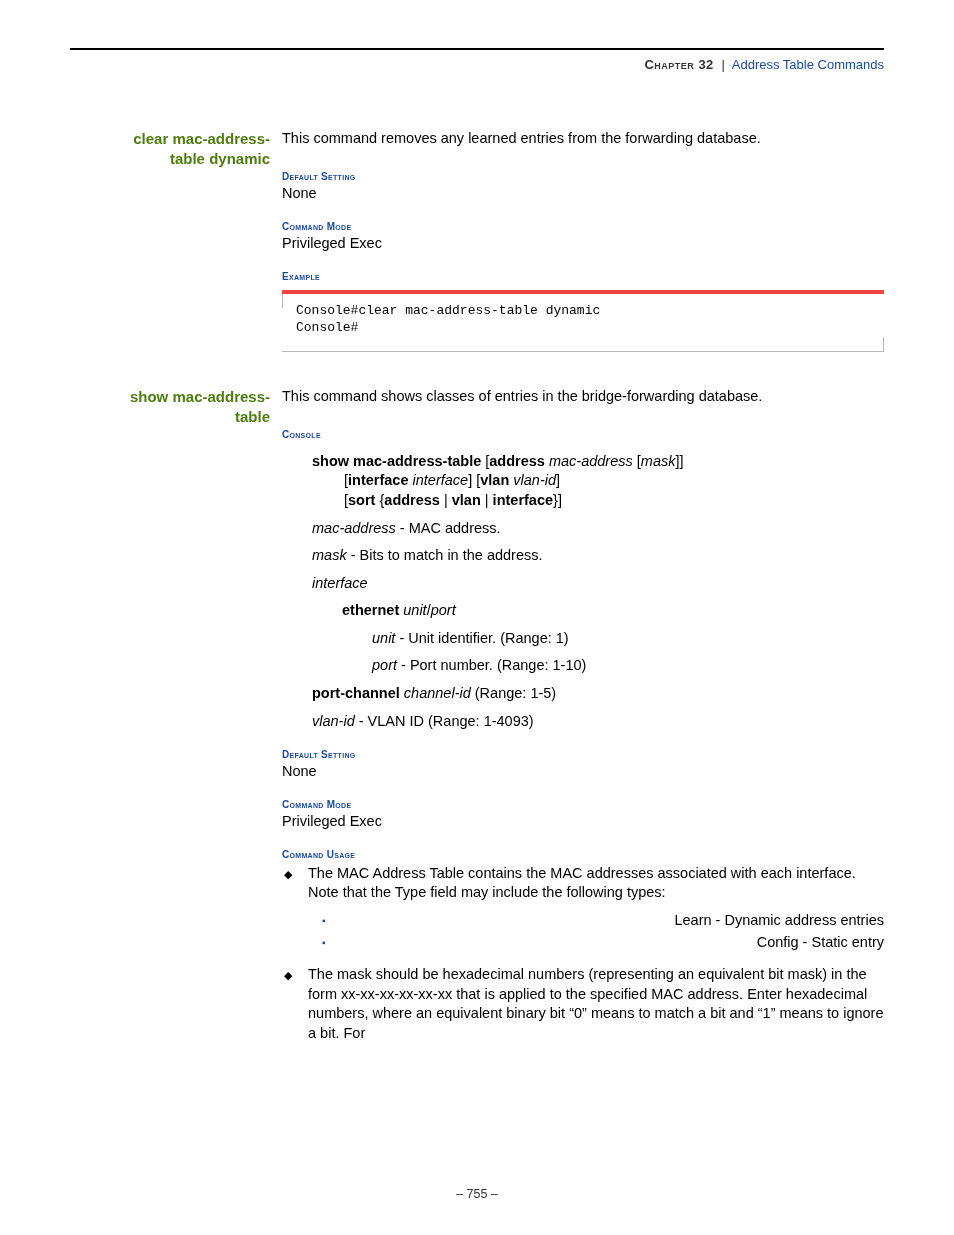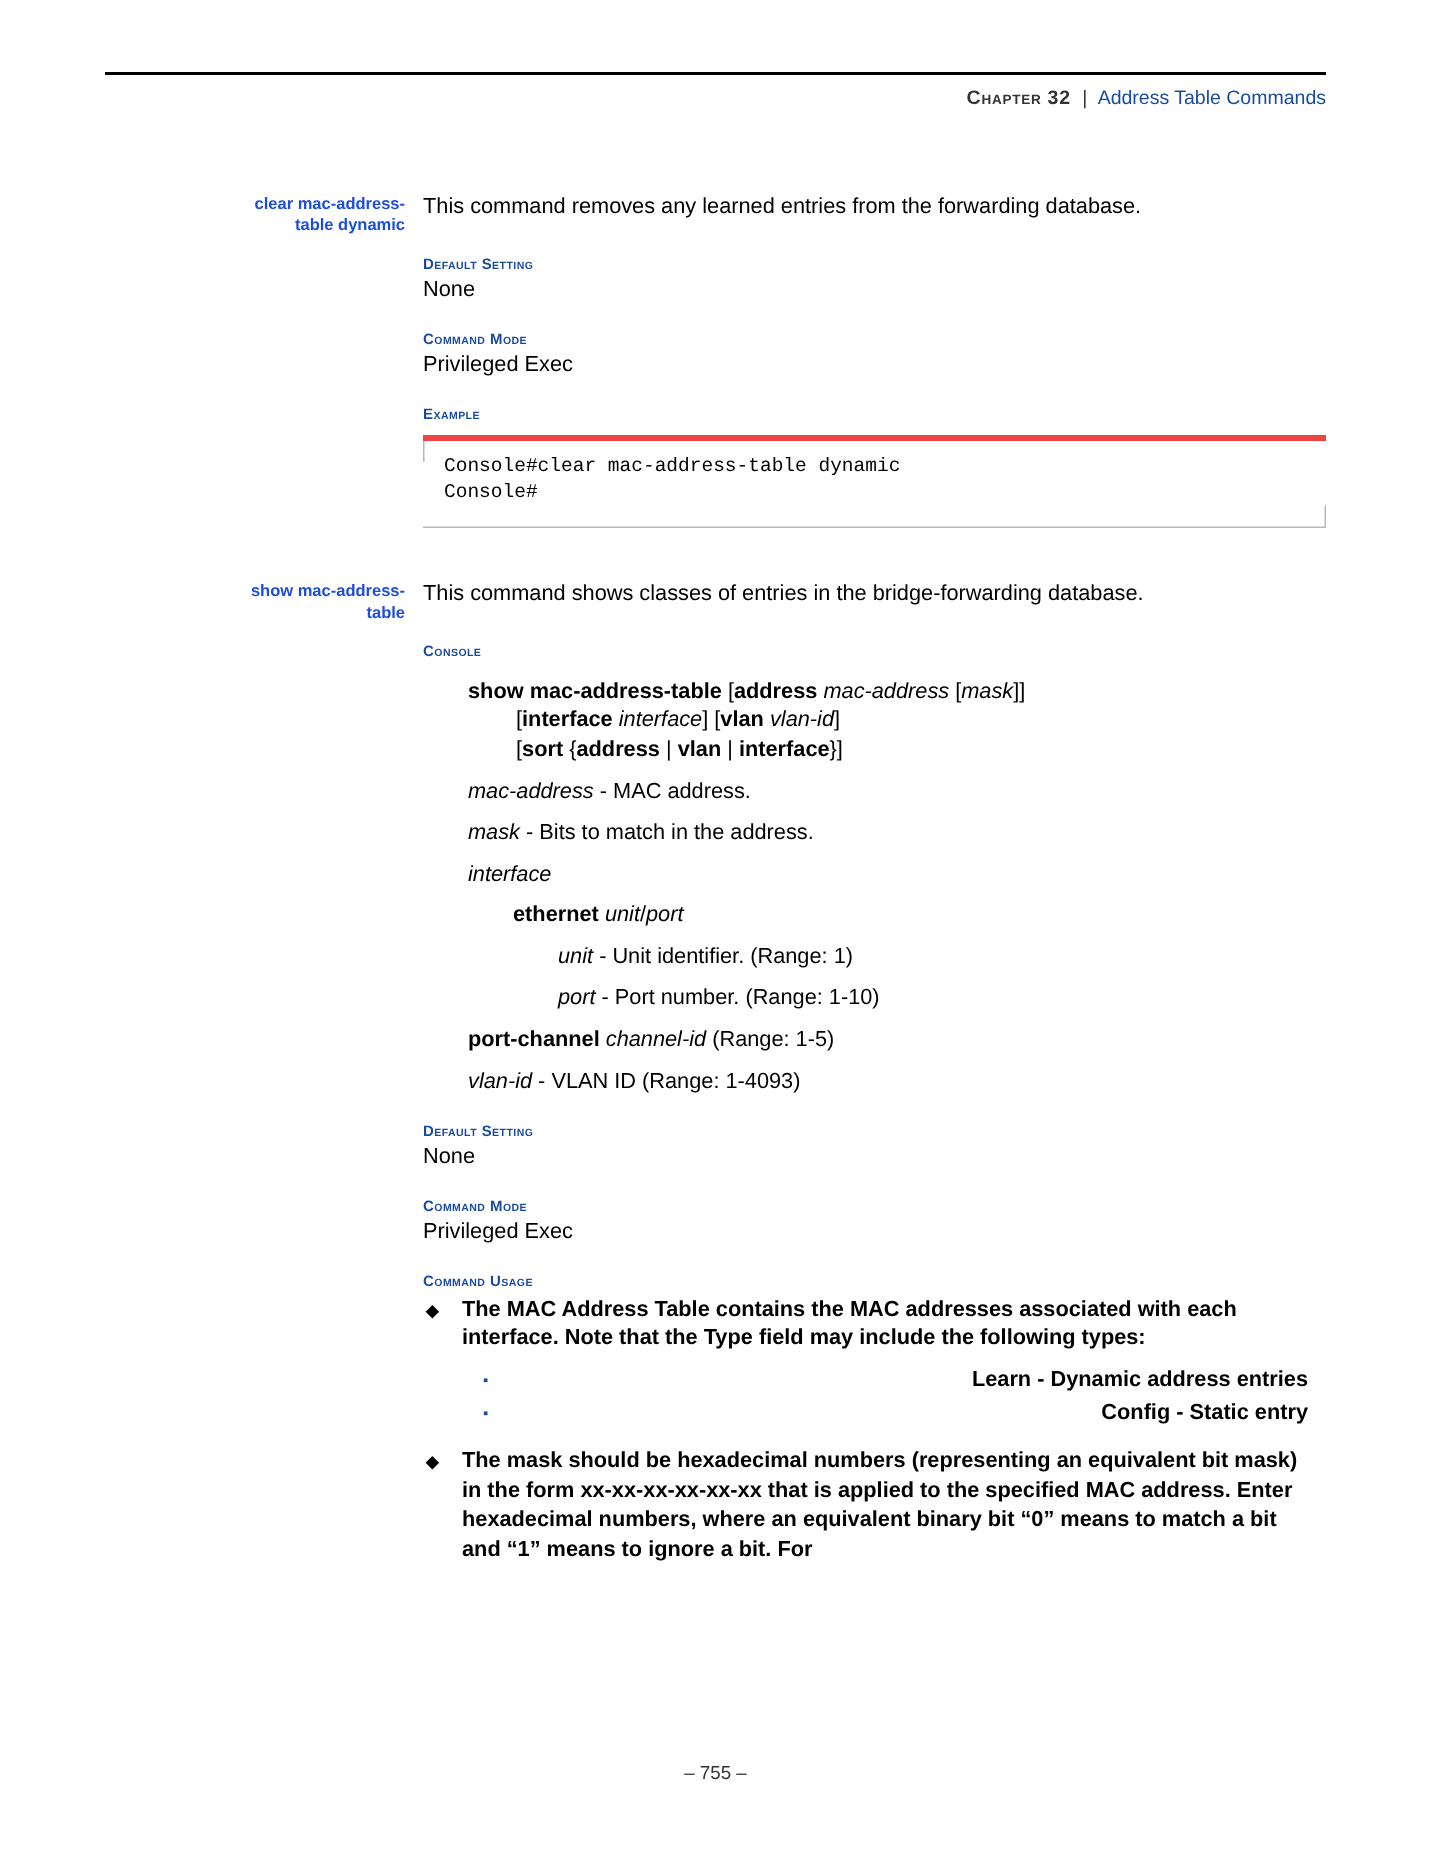--- a/index.html
+++ b/index.html
@@ -46,23 +46,23 @@
   }
   .entry {
     display: flex;
     margin-bottom: 35px;
   }
   .left-col {
     width: 200px;
     flex-shrink: 0;
     text-align: right;
     padding-right: 12px;
-    color: #1d4ed8;
+    color: #4d7c0f;
     font-weight: bold;
-    font-size: 11px;
+    font-size: 15px;
   }
   .right-col {
     flex: 1;
   }
   .desc {
     margin-bottom: 22px;
   }
   .section-head {
     color: #1a4a9c;
     font-weight: bold;
@@ -103,23 +103,22 @@
   }
   .syntax-block .line2 { margin-left: 32px; }
   .param {
     margin: 8px 0 8px 30px;
   }
   .param.indent1 { margin-left: 60px; }
   .param.indent2 { margin-left: 90px; }
   .italic { font-style: italic; }
   .bold { font-weight: bold; }
   .usage-list {
-    margin: 2px 12px 0 0;
+    margin: 2px 0 0 0;
     padding-left: 20px;
-    font-weight: bold;
   }
   .usage-list li {
     list-style: none;
     position: relative;
     margin-bottom: 12px;
     padding-left: 6px;
   }
   .usage-list li::before {
     content: "◆";
     position: absolute;
@@ -141,21 +140,21 @@
   .sub-list li::before {
     content: "▪";
     position: absolute;
     left: -14px;
     color: #1a4a9c;
     font-size: 10px;
     top: 3px;
   }
   .footer {
     position: absolute;
-    bottom: 44px;
+    bottom: 32px;
     left: 0;
     width: 100%;
     text-align: center;
     font-size: 12.5px;
     color: #333;
   }
 </style>
 </head>
 <body>
 

